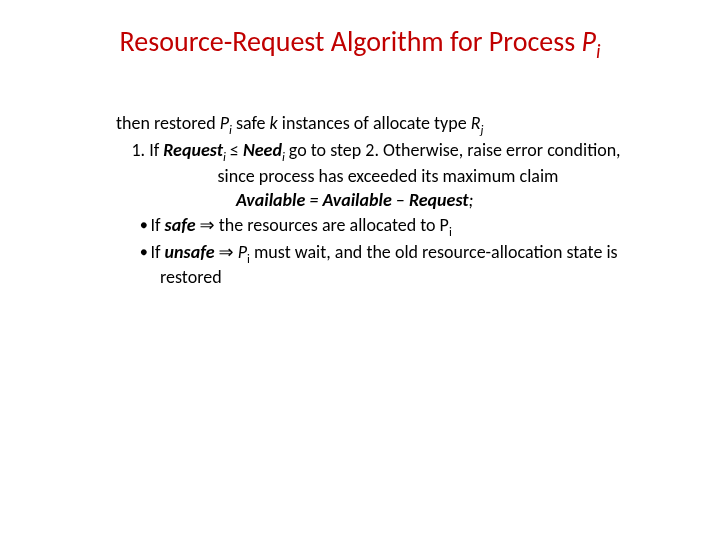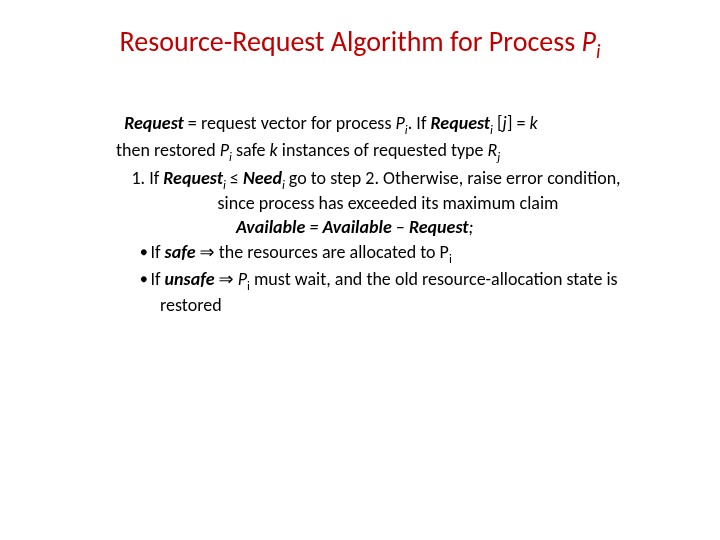--- a/index.html
+++ b/index.html
@@ -70,24 +70,21 @@
 
 <div class="slide">
 
   <div class="title">
     <span>Resource-Request Algorithm for Process </span><span class="ital">P</span><span class="sub">i</span>
   </div>
 
   <div class="body">
 
     <p>
-      &nbsp;&nbsp;<span class="bi">Request</span><span> = request vector for process </span><span class="it">P</span><span class="sub">i</span><span>.  If </span><span class="bi">Request</span><span class="sub">i</span><span> [</span><span class="it">j</span><span>] = </span><span class="it">k</span>
-    </p>
-    <p>
-      <span>then restored </span><span class="it">P</span><span class="sub">i</span><span> safe </span><span class="it">k</span><span> instances of requested type </span><span class="it">R</span><span class="sub">j</span>
+      <span>then restored </span><span class="it">P</span><span class="sub">i</span><span> safe </span><span class="it">k</span><span> instances of allocate type </span><span class="it">R</span><span class="sub">j</span>
     </p>
 
     <p class="step">
       <span>1. </span><span>If </span><span class="bi">Request</span><span class="sub">i</span><span> ≤ </span><span class="bi">Need</span><span class="sub">i</span><span> go to step 2.  Otherwise, raise error condition, since process has exceeded its maximum claim</span>
     </p>
 
 
 
     <p class="indent-eq">
       <span class="bi">Available</span><span class="it"> = </span><span class="bi">Available</span><span class="it">  – </span><span class="bi">Request</span><span class="it">;</span>

